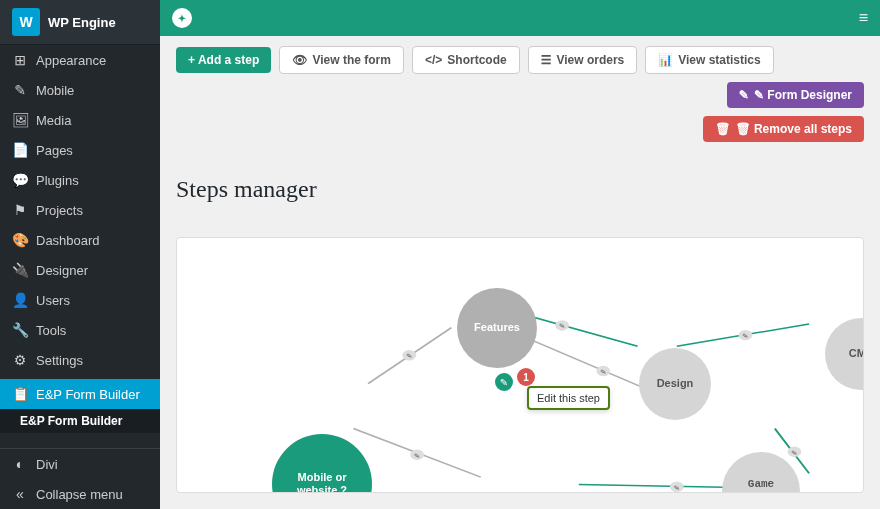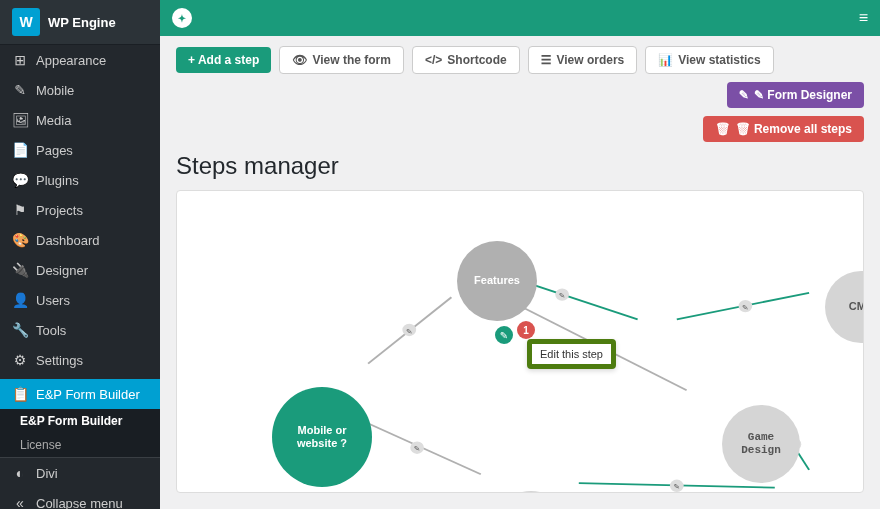--- a/index.html
+++ b/index.html
@@ -85,20 +85,21 @@
       cursor: pointer;
     }
 
     
     .content-area {
       flex: 1;
       background: #f0f0f1;
       overflow: hidden;
       display: flex;
       flex-direction: column;
+      gap: 24px;
     }
     .toolbar {
       padding: 10px 16px;
       display: flex;
       align-items: center;
       gap: 8px;
       flex-wrap: wrap;
     }
     .btn {
       display: inline-flex;
@@ -117,20 +118,21 @@
     .btn-purple { background: #7b4fa6; color: #fff; }
     .btn-red { background: #d9534f; color: #fff; }
 
     .toolbar-right { margin-left: auto; display: flex; gap: 8px; flex-direction: column; align-items: flex-end; }
 
     .steps-manager-title {
       font-size: 24px;
       font-weight: 400;
       color: #23282d;
       padding: 0 16px 10px 16px;
+      font-family: Liberation Serif, serif;
     }
 
     
     .flow-canvas-wrapper {
       flex: 1;
       margin: 0 16px 16px 16px;
       background: #fff;
       border: 1px solid #ddd;
       border-radius: 4px;
       overflow: hidden;
@@ -163,21 +165,21 @@
     }
     .node-gray { background: #b0b0b0; }
     .node-light-gray { background: #d5d5d5; color: #555; }
     .node-teal { background: #1a9b7b; }
     .node-label { line-height: 1.2; padding: 4px; }
 
     
     .edit-tooltip {
       position: absolute;
       background: #fff;
-      border: 5px solid #4d7c0f;
+      border: 2px solid #4d7c0f;
       border-radius: 4px;
       padding: 4px 8px;
       font-size: 11px;
       color: #333;
       white-space: nowrap;
       box-shadow: 0 2px 5px rgba(0,0,0,0.15);
       z-index: 10;
     }
     .edit-badge {
       position: absolute;
@@ -265,23 +267,20 @@
 
   <div class="ep-section" style="margin-top:4px;">
     <div class="sidebar-item" style="background:#00a0d2; color:#fff;">
       <span class="s-icon">📋</span>
       <span>E&amp;P Form Builder</span>
     </div>
   </div>
   <div class="submenu-items">
     <div class="sidebar-item" style="background:#191e23; color:#aaa; padding-left:20px; font-size:12px; font-weight:bold; color:#fff;">
       <span>E&amp;P Form Builder</span>
-    </div>
-    <div class="sidebar-item" style="background:#191e23; color:#aaa; padding-left:20px; font-size:12px;">
-      <span>License</span>
     </div>
   </div>
 
   <div class="sidebar-bottom">
     <div class="sidebar-item">
       <span class="s-icon">◐</span>
       <span>Divi</span>
     </div>
     <div class="sidebar-item">
       <span class="s-icon">«</span>
@@ -369,20 +368,23 @@
           <text x="435" y="182" text-anchor="middle" font-size="8" fill="#555">✎</text>
 
           <circle cx="237" cy="157" r="7" fill="#ddd"></circle>
           <text x="237" y="161" text-anchor="middle" font-size="8" fill="#555">✎</text>
         </svg>
 
         <div class="node node-gray" style="width:80px; height:80px; left:280px; top:50px;">
           <span class="node-label">Features</span>
         </div>
 
+        <div class="node node-light-gray" style="width:72px; height:72px; left:462px; top:110px;">
+          <span class="node-label">Design</span>
+        </div>
 
         <div class="node node-light-gray" style="width:72px; height:72px; left:648px; top:80px;">
           <span class="node-label">CMS</span>
         </div>
 
         <div class="node node-teal" style="width:100px; height:100px; left:95px; top:196px;">
           <span class="node-label">Mobile or website ?</span>
         </div>
 
         <div class="node node-light-gray" style="width:78px; height:78px; left:545px; top:214px;font-family:Liberation Mono, monospace;">

